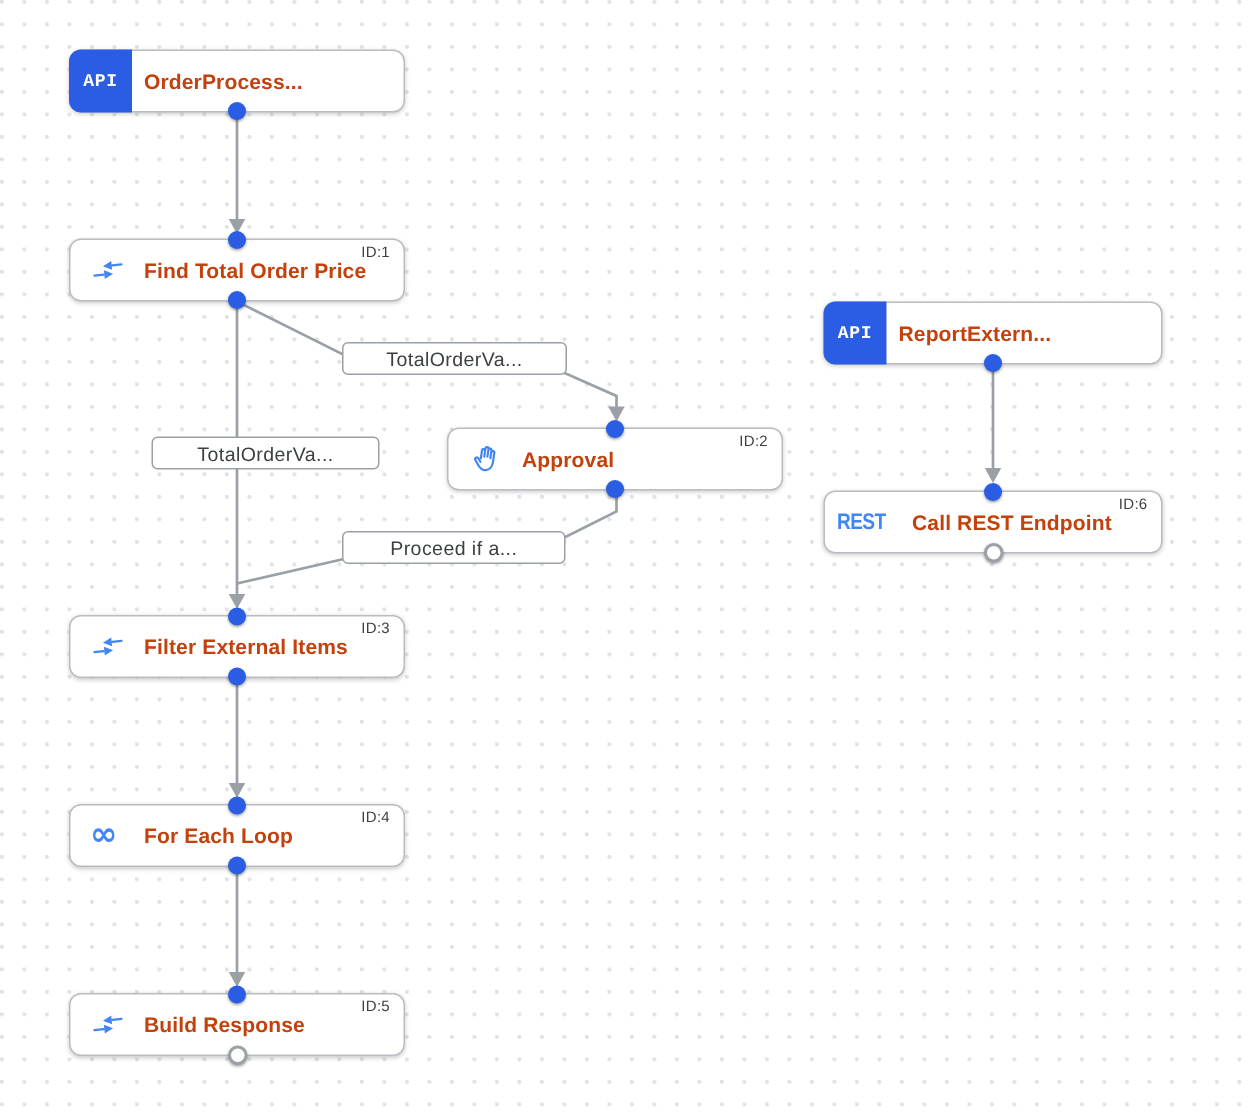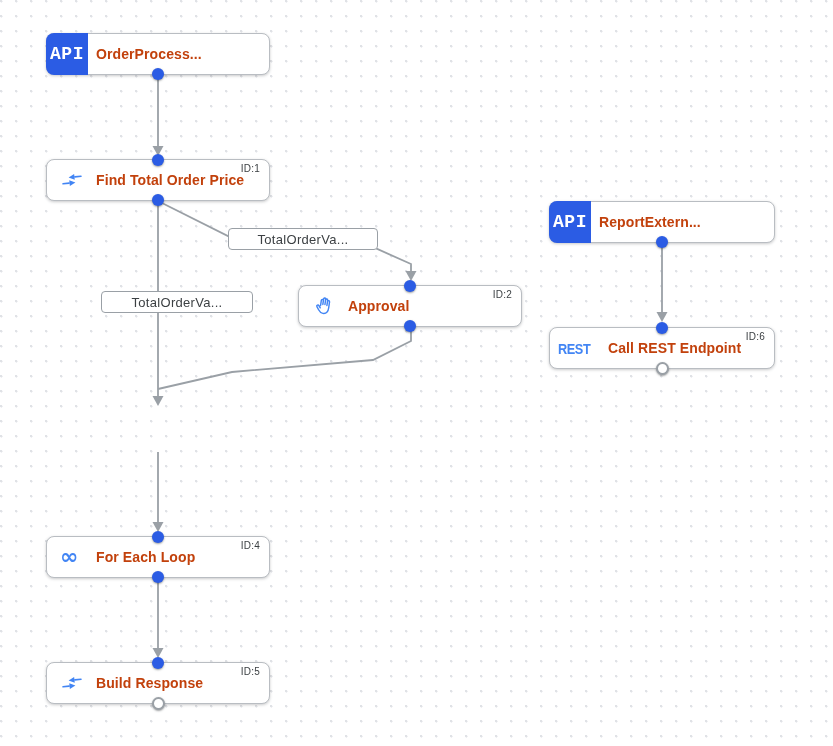--- a/index.html
+++ b/index.html
@@ -29,21 +29,21 @@
   .node.rest-node .title{left:58px;}
   .task-id{
     position:absolute;top:3px;right:9px;
     font-size:10px;color:#3c4043;letter-spacing:.2px;padding-left:24px;
   }
   .badge{
     position:absolute;left:-1px;top:-1px;bottom:-1px;width:42px;
     background:#2b5ce4;border-radius:8px 0 0 8px;
     display:flex;align-items:center;justify-content:center;
     color:#fff;font-family:"Liberation Mono","DejaVu Sans Mono",monospace;
-    font-size:18px;font-weight:700;letter-spacing:.5px;
+    font-size:12px;font-weight:700;letter-spacing:.5px;
   }
   .icon{position:absolute;left:14px;top:50%;transform:translateY(-50%);line-height:0;}
   .icon.loop{
     font-size:22px;font-weight:700;color:#4285f4;line-height:14px;left:13px;
     font-family:"DejaVu Sans",sans-serif;
   }
   .icon.rest-text{
     left:8px;color:#4285f4;font-weight:700;font-size:15px;letter-spacing:-.5px;
     transform:translateY(-50%) scaleX(.85);transform-origin:left center;line-height:15px;
   }
@@ -89,20 +89,23 @@
       <polygon points="656.5,312 667.5,312 662,322"></polygon>
     </g>
   </svg>
 
   <div class="edge-label" style="left:228px;top:228px;width:150px;height:22px">
     <span>TotalOrderVa...</span>
   </div>
   <div class="edge-label" style="left:101px;top:291px;width:152px;height:22px">
     <span>TotalOrderVa...</span>
   </div>
+  <div class="edge-label" style="left:228px;top:354px;width:149px;height:22px">
+    <span>Proceed if a...</span>
+  </div>
 
   <div class="node trigger" style="left:46px;top:33px;width:224px;height:42px">
     <span class="badge">API</span>
     <span class="title">OrderProcess...</span>
     <span class="port bottom"></span>
   </div>
 
   <div class="node task" style="left:46px;top:159px;width:224px;height:42px">
     <span class="task-id">ID:1</span>
     <span class="icon">
@@ -130,20 +133,36 @@
                  M14.1 11 V6.6 a1.15 1.15 0 0 1 2.3 0 V13.2
                  c0 4.4 -2.3 7 -5.5 7 c-2.5 0 -3.7 -1.2 -5.2 -3.3
                  L3.4 13.8 a1.25 1.25 0 0 1 2 -1.5 L7.2 14.6"></path>
       </svg>
     </span>
     <span class="title">Approval</span>
     <span class="port top"></span>
     <span class="port bottom"></span>
   </div>
 
+  <div class="node task" style="left:46px;top:410px;width:224px;height:42px">
+    <span class="task-id">ID:3</span>
+    <span class="icon">
+      <svg viewBox="0 0 24 18" width="22" height="17">
+          <g fill="#4285f4" transform="rotate(-6 12 9)">
+        <rect x="1" y="11.2" width="8.4" height="1.7" rx=".8"></rect>
+            <path d="M9 8.9 L15.4 12.05 9 15.2 z"></path>
+        <rect x="14.6" y="5.1" width="8.4" height="1.7" rx=".8"></rect>
+            <path d="M15 2.8 L8.6 5.95 15 9.1 z"></path>
+      </g>
+        </svg>
+    </span>
+    <span class="title">Filter External Items</span>
+    <span class="port top"></span>
+    <span class="port bottom"></span>
+  </div>
 
   <div class="node task" style="left:46px;top:536px;width:224px;height:42px">
     <span class="task-id">ID:4</span>
     <span class="icon loop">∞</span>
     <span class="title">For Each Loop</span>
     <span class="port top"></span>
     <span class="port bottom"></span>
   </div>
 
   <div class="node task" style="left:46px;top:662px;width:224px;height:42px">

